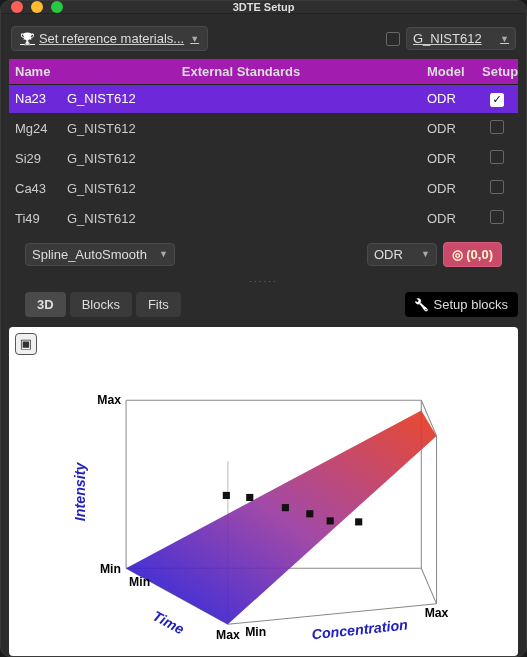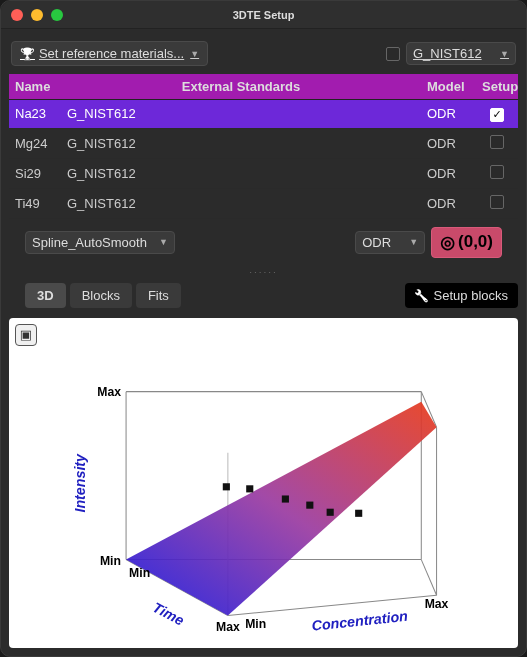--- a/index.html
+++ b/index.html
@@ -120,24 +120,24 @@
     .drag-handle {
       text-align: center;
       color: #666;
       font-size: 10px;
       letter-spacing: 2px;
       padding: 0px 0;
     }
     .pink-btn {
       background: #c94a6a;
       border: 1px solid #d85a7a;
-      color: #000000;
+      color: #fef9c3;
       padding: 4px 8px;
       border-radius: 4px;
-      font-size: 17px;
+      font-size: 13px;
       display: inline-flex;
       align-items: center;
       gap: 3px;
       font-weight: 600;
     }
     .tab-row { display: flex; align-items: center; gap: 2px; padding: 2px 0 6px 16px; }
     .tab {
       background: #3a3a3a;
       color: #ddd;
       padding: 5px 12px;
@@ -232,20 +232,26 @@
             <td>ODR</td>
             <td class="center"><span class="checkbox"></span></td>
           </tr>
           <tr>
             <td>Si29</td>
             <td>G_NIST612</td>
             <td>ODR</td>
             <td class="center"><span class="checkbox"></span></td>
           </tr>
           <tr>
+            <td>Ca43</td>
+            <td>G_NIST612</td>
+            <td>ODR</td>
+            <td class="center"><span class="checkbox"></span></td>
+          </tr>
+          <tr>
             <td>Ti49</td>
             <td>G_NIST612</td>
             <td>ODR</td>
             <td class="center"><span class="checkbox"></span></td>
           </tr>
         </tbody>
     </table>
 
     <div class="second-toolbar">
       <div class="select" style="min-width:150px;">

